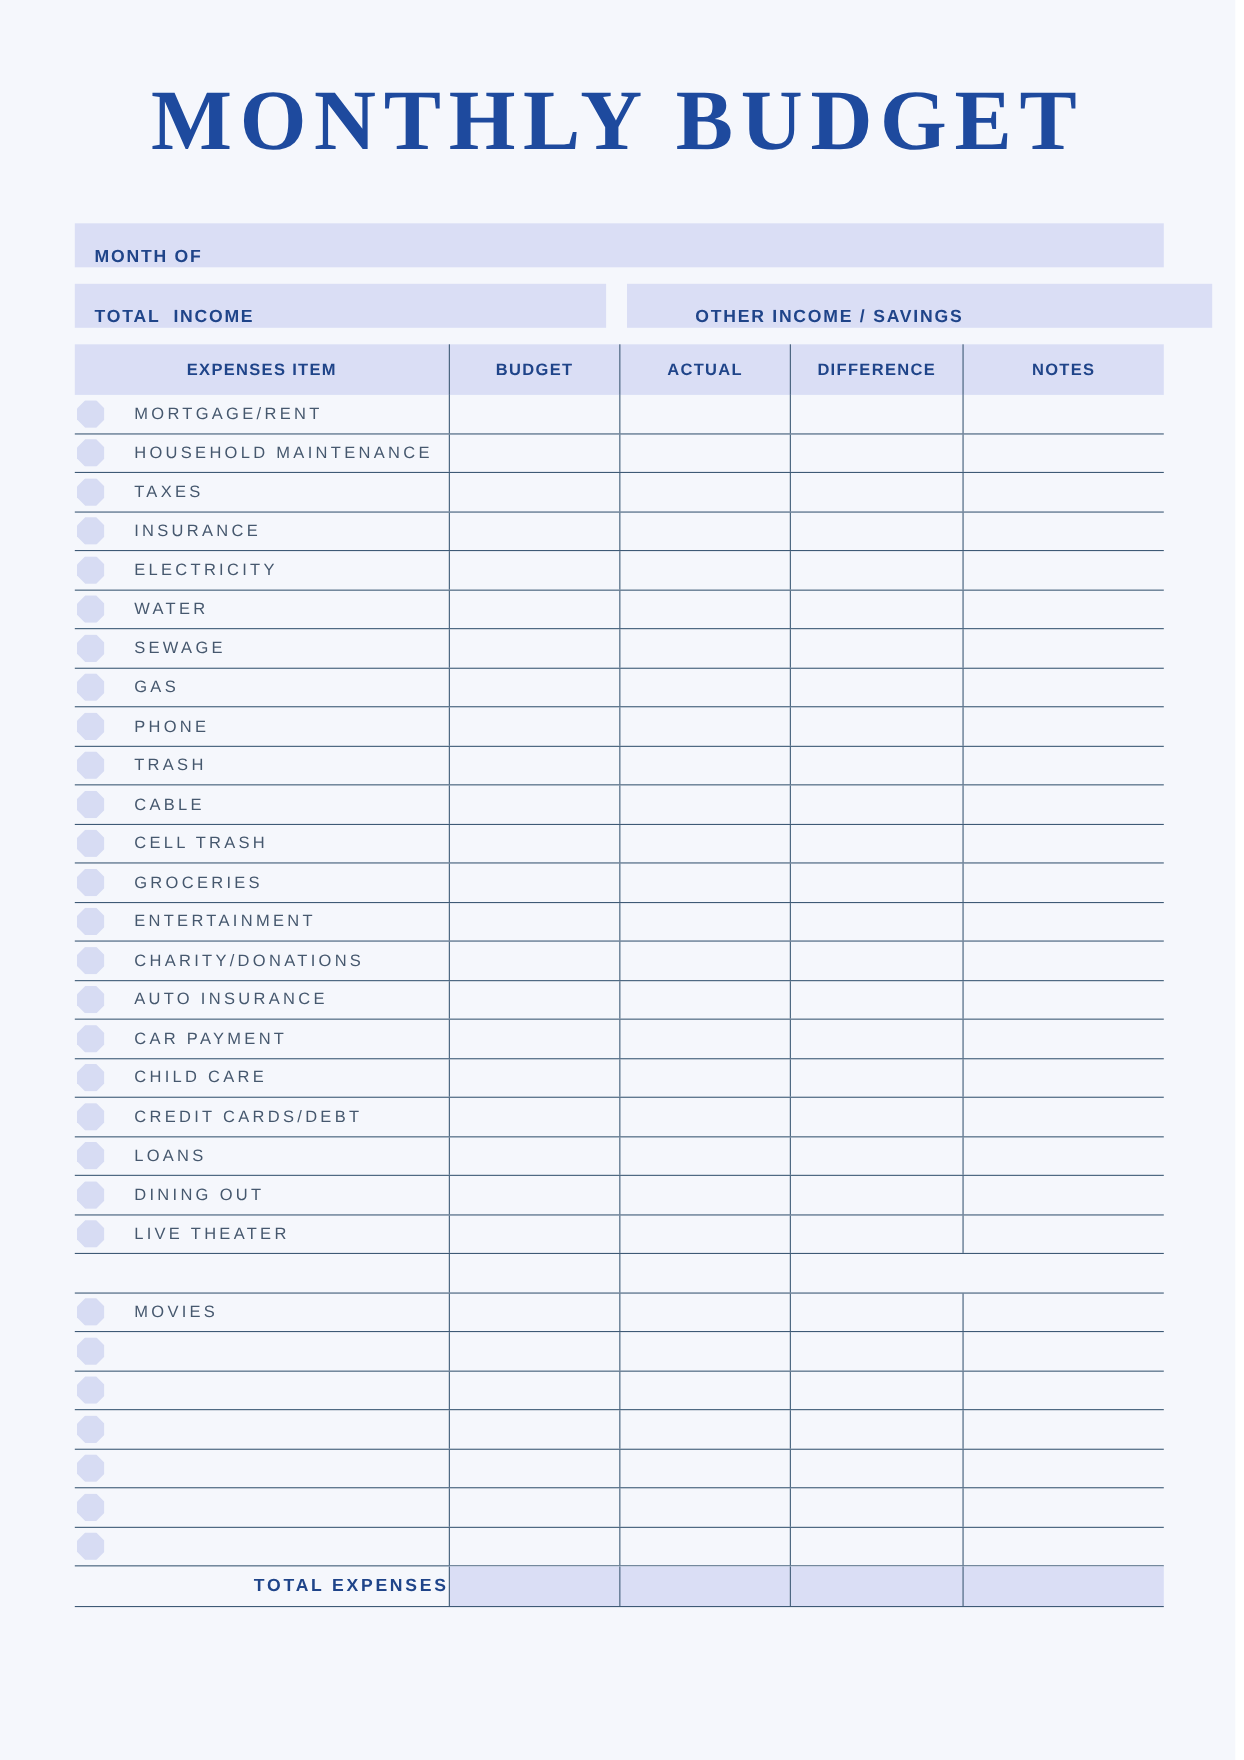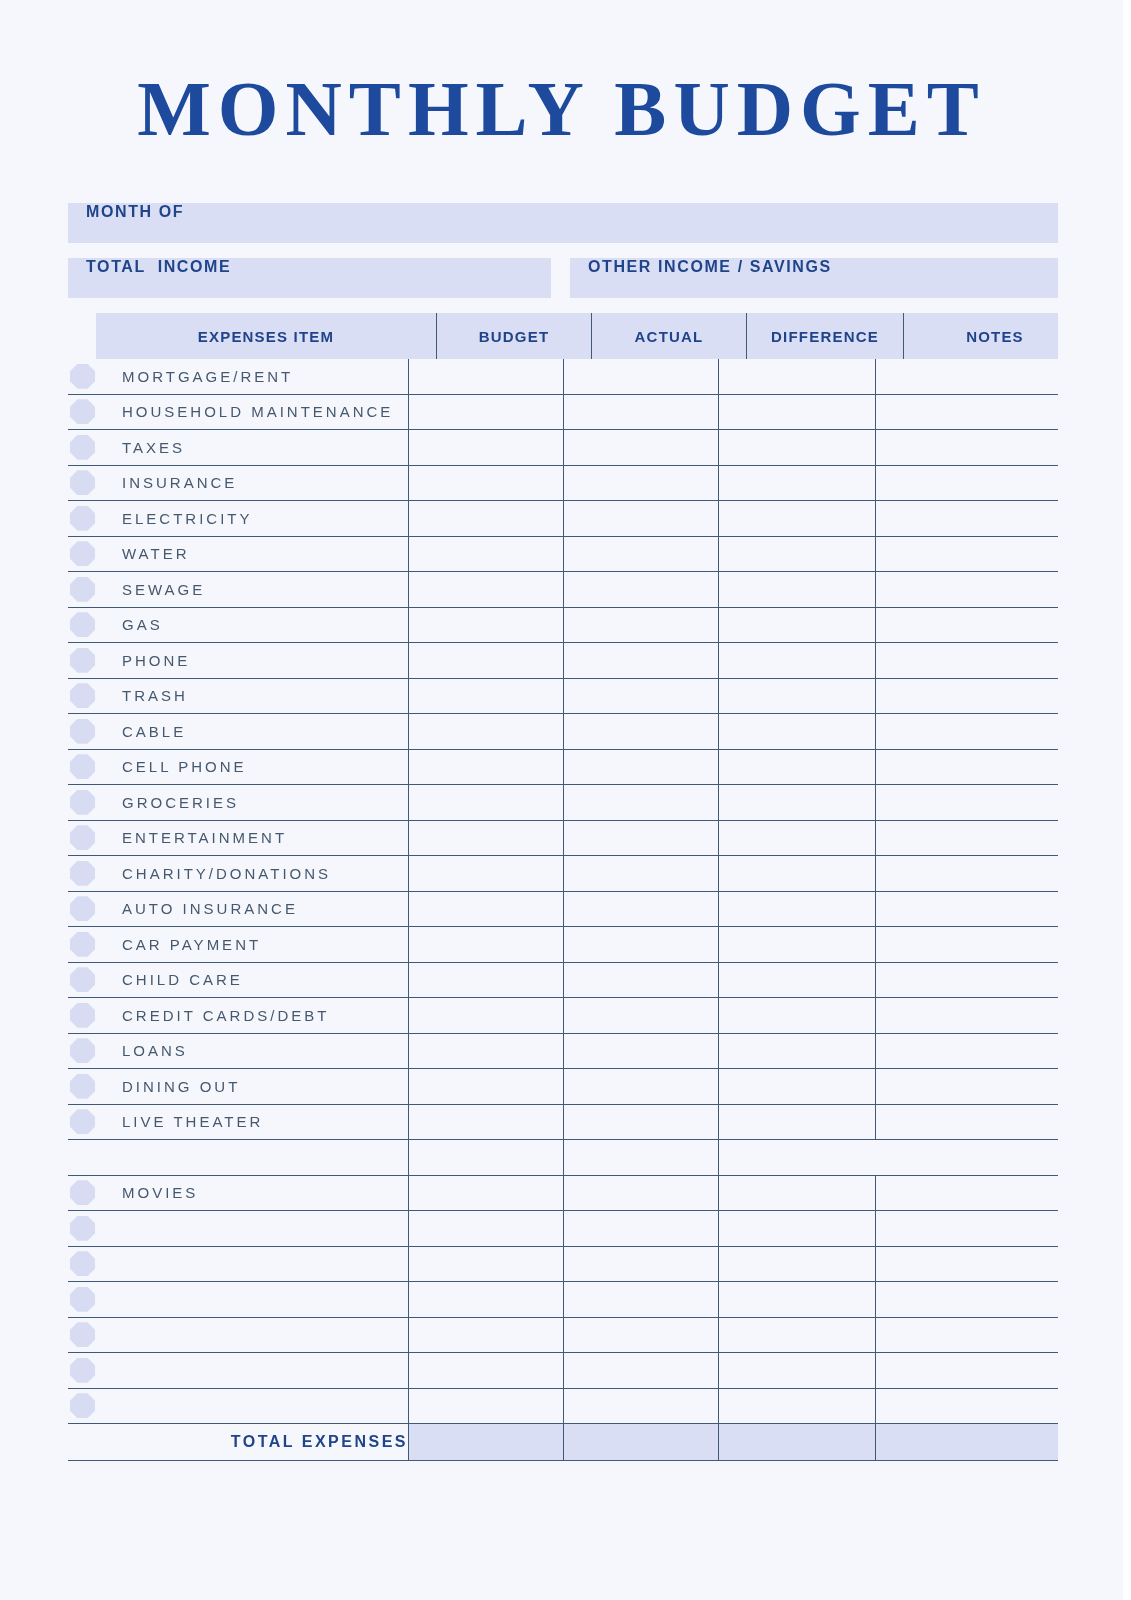--- a/index.html
+++ b/index.html
@@ -28,44 +28,43 @@
     font-weight:700;
     font-size:78px;
     letter-spacing:7px;
     line-height:1;
     color:var(--title-blue);
     white-space:nowrap;
   }
   .band{
     position:absolute;
     background:var(--band-bg);
-    display:flex;align-items:flex-start;
+    display:flex;align-items:flex-end;
   }
   .band-label{
     color:var(--heading-blue);
     font-weight:bold;
     font-size:16px;
     letter-spacing:1.6px;
     padding-left:18px;
     white-space:pre;
   }
   .month-band{top:203px;left:68px;width:990px;height:40px;}
   .income-left{top:258px;left:68px;width:483px;height:40px;}
-  .income-right{top:258px;left:570px;width:488px;height:40px;}
+  .income-right{top:258px;left:570px;width:488px;height:40px;padding-left:44px;}
   .budget-table{
     position:absolute;top:313px;left:68px;width:990px;
   }
   .thead,.trow{
     display:grid;
     grid-template-columns:340px 155px 155px 157px 183px;
   }
   .thead{
     height:46px;
     background:var(--band-bg);
-    margin-left:28px;
   }
   .cell{box-sizing:border-box;min-width:0;}
   .cell + .cell{border-left:1.8px solid var(--grid-line);}
   .thead .cell{
     display:flex;align-items:center;justify-content:center;
     color:var(--heading-blue);
     font-weight:bold;
     font-size:15px;
     letter-spacing:1.2px;
   }
@@ -240,21 +239,21 @@
             <span class="item-label">CABLE</span>
           </div>
           <div class="cell"></div>
           <div class="cell"></div>
           <div class="cell"></div>
           <div class="cell"></div>
         </div>
         <div class="trow">
           <div class="cell item-cell">
             <span class="bullet"></span>
-            <span class="item-label">CELL PHONE</span>
+            <span class="item-label">CELL TRASH</span>
           </div>
           <div class="cell"></div>
           <div class="cell"></div>
           <div class="cell"></div>
           <div class="cell"></div>
         </div>
         <div class="trow">
           <div class="cell item-cell">
             <span class="bullet"></span>
             <span class="item-label">GROCERIES</span>

